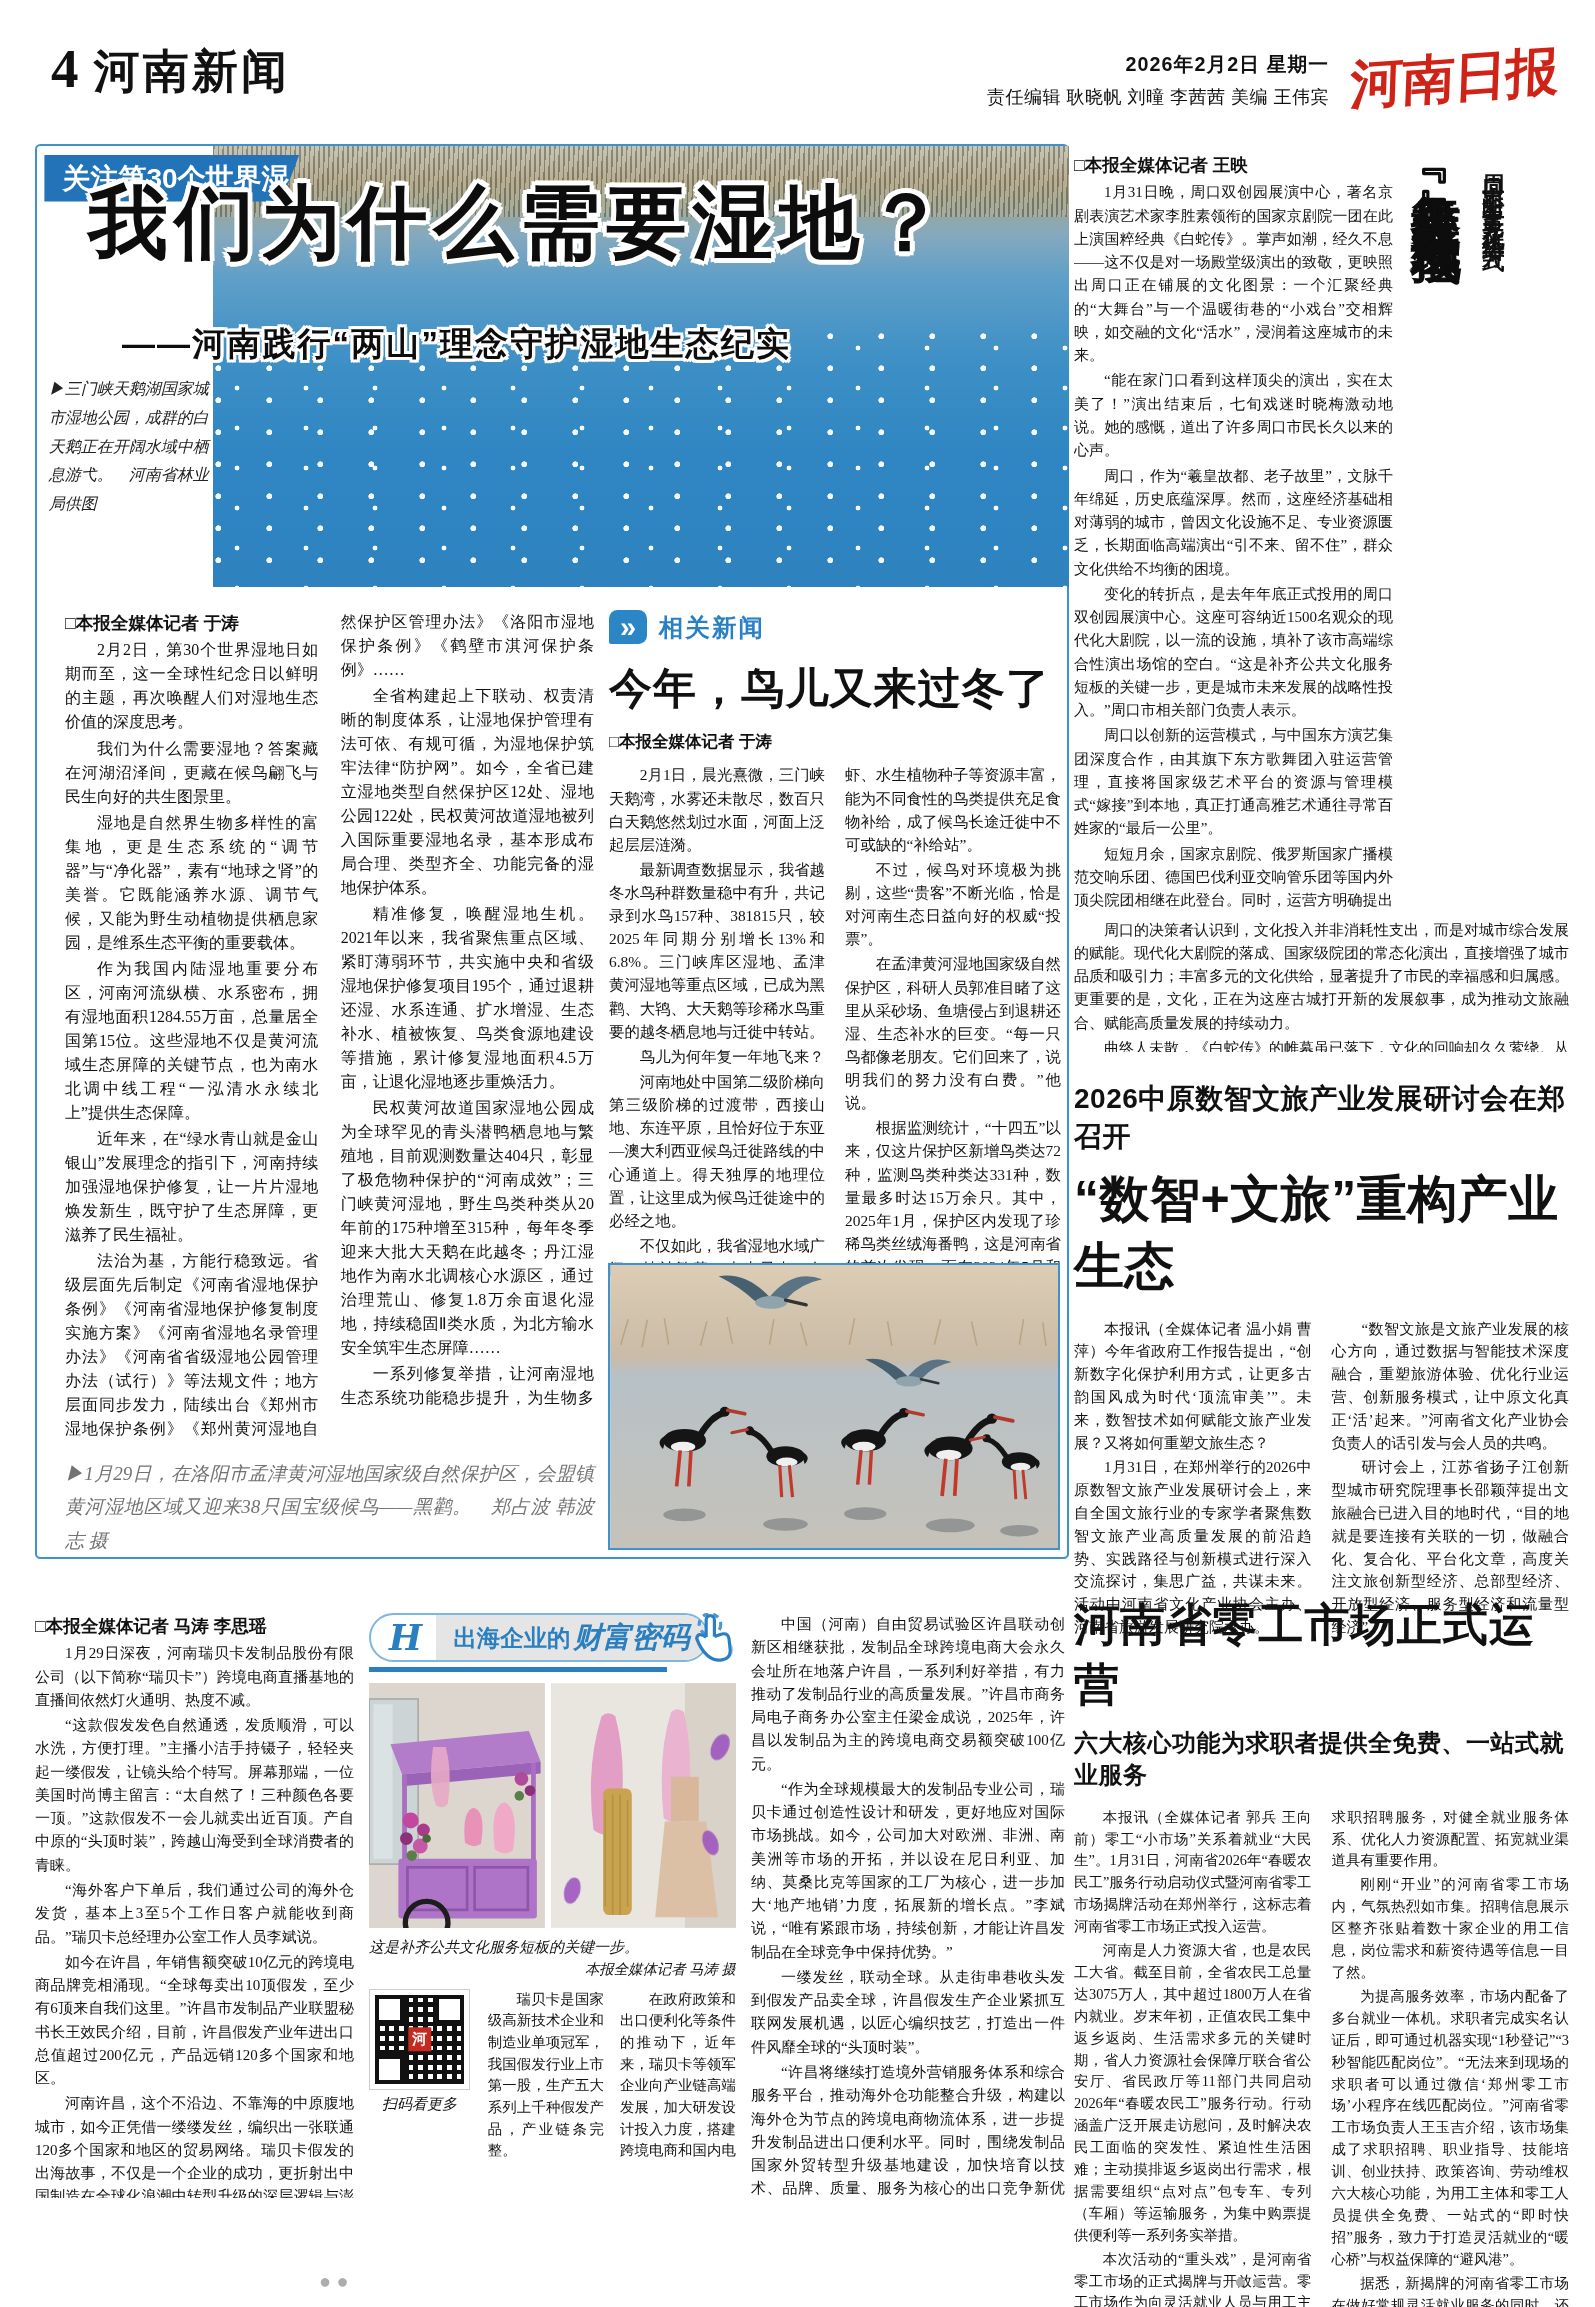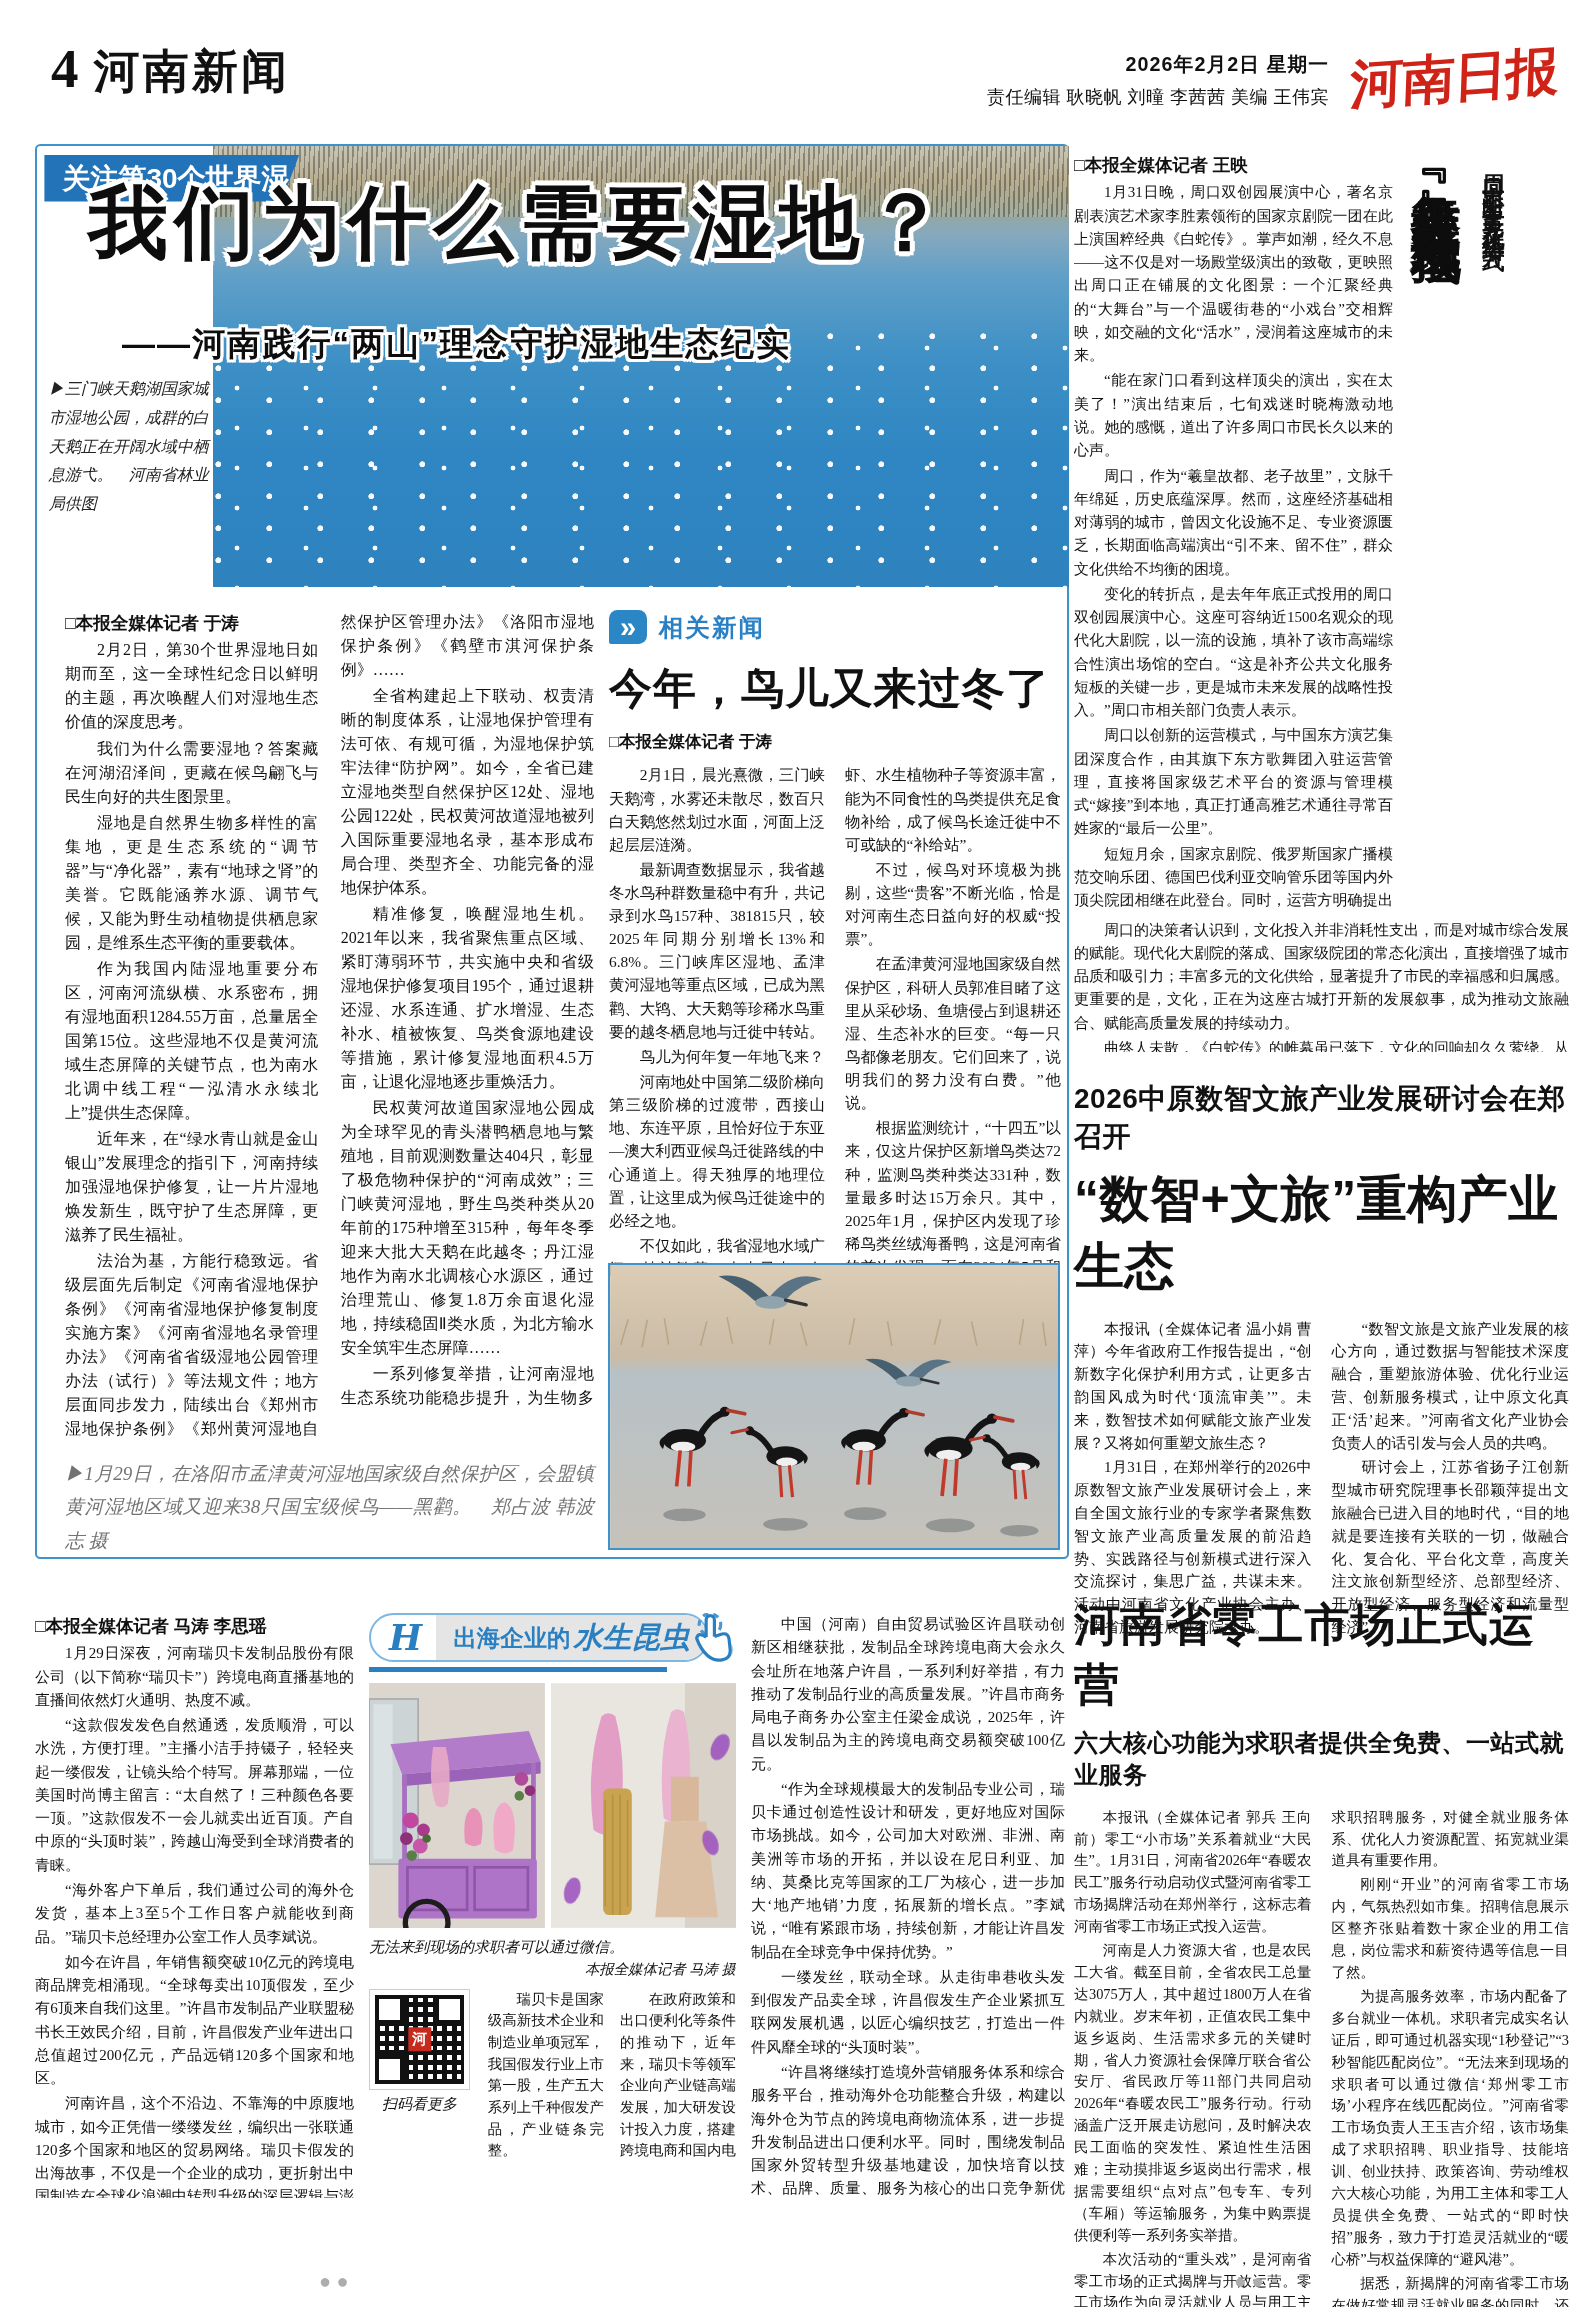--- a/index.html
+++ b/index.html
@@ -239,21 +239,21 @@
     <div class="wig-grid">
       <div class="wig-col" data-name="wig-col1">
         <p class="byline" data-name="wig-byline" style="text-indent:0;">□本报全媒体记者 马涛 李思瑶</p>
         <span data-name="wig-col1-paragraphs"><p data-name="paragraph">1月29日深夜，河南瑞贝卡发制品股份有限公司（以下简称“瑞贝卡”）跨境电商直播基地的直播间依然灯火通明、热度不减。</p><p data-name="paragraph">“这款假发发色自然通透，发质顺滑，可以水洗，方便打理。”主播小洁手持镊子，轻轻夹起一缕假发，让镜头给个特写。屏幕那端，一位美国时尚博主留言：“太自然了！三种颜色各要一顶。”这款假发不一会儿就卖出近百顶。产自中原的“头顶时装”，跨越山海受到全球消费者的青睐。</p><p data-name="paragraph">“海外客户下单后，我们通过公司的海外仓发货，基本上3至5个工作日客户就能收到商品。”瑞贝卡总经理办公室工作人员李斌说。</p><p data-name="paragraph">如今在许昌，年销售额突破10亿元的跨境电商品牌竞相涌现。“全球每卖出10顶假发，至少有6顶来自我们这里。”许昌市发制品产业联盟秘书长王效民介绍，目前，许昌假发产业年进出口总值超过200亿元，产品远销120多个国家和地区。</p><p data-name="paragraph">河南许昌，这个不沿边、不靠海的中原腹地城市，如今正凭借一缕缕发丝，编织出一张联通120多个国家和地区的贸易网络。瑞贝卡假发的出海故事，不仅是一个企业的成功，更折射出中国制造在全球化浪潮中转型升级的深层逻辑与澎湃动能。</p></span>
       </div>
       <div class="wig-mid" data-name="wig-media-block">
         <div class="hbadge" data-name="overseas-brand-badge">
           <span class="hbadge-letter" data-name="badge-letter">H</span>
           <span class="hbadge-pill" data-name="badge-pill">
             <span class="hbadge-t1" data-name="badge-text-normal">出海企业的</span>
-            <span class="hbadge-t2" data-name="badge-text-italic">水生昆虫</span>
+            <span class="hbadge-t2" data-name="badge-text-italic">财富密码</span>
           </span>
           <span class="hand-icon" data-name="hand-click-icon">
             <svg width="51" height="57" viewBox="0 0 80 90">
               <circle cx="36" cy="26" r="17" fill="none" stroke="#4a97d2" stroke-width="5" stroke-dasharray="9 8"></circle>
               <circle cx="58" cy="66" r="15" fill="#a8cde9" opacity="0.85"></circle>
               <rect x="30" y="12" width="13" height="42" rx="6.5" fill="#fff" stroke="#2a7fc1" stroke-width="5"></rect>
               <path d="M30,46 q-13,-9 -15,2 q6,17 17,27 q10,9 23,7 q13,-2 13,-15 l-2,-19 q-2,-9 -11,-7 l-12,4" fill="#fff" stroke="#2a7fc1" stroke-width="5" stroke-linejoin="round"></path>
             </svg>
           </span>
         </div>
@@ -302,21 +302,21 @@
               <rect x="226" y="176" width="52" height="84" fill="#d9b79b"></rect>
               <polygon points="214,260 292,260 314,440 196,440" fill="#dcc0a6"></polygon>
               <g fill="#9a4fbe" opacity="0.85">
                 <ellipse cx="318" cy="120" rx="16" ry="26" transform="rotate(25 318 120)"></ellipse>
                 <ellipse cx="300" cy="300" rx="14" ry="24" transform="rotate(-20 300 300)"></ellipse>
                 <ellipse cx="40" cy="390" rx="15" ry="25" transform="rotate(15 40 390)"></ellipse>
               </g>
             </svg>
           </span>
         </div>
-        <div class="wig-photo-caption" data-name="wig-photo-caption">无法来到现场的求职者可以通过微信。</div>
+        <div class="wig-photo-caption" data-name="wig-photo-caption">这是补齐公共文化服务短板的关键一步。</div>
         <div class="wig-photo-credit" data-name="wig-photo-credit">本报全媒体记者 马涛 摄</div>
         <div class="wig-bottom">
           <div class="qr-wrap" data-name="qr-block">
             <div class="qr" data-name="qr-code">
               <div class="qr-pat">
                   <i class="tl"></i>
                   <i class="tr"></i>
                   <i class="bl"></i>
                 <div class="qr-c" data-name="qr-center-logo">河</div>
               </div>

